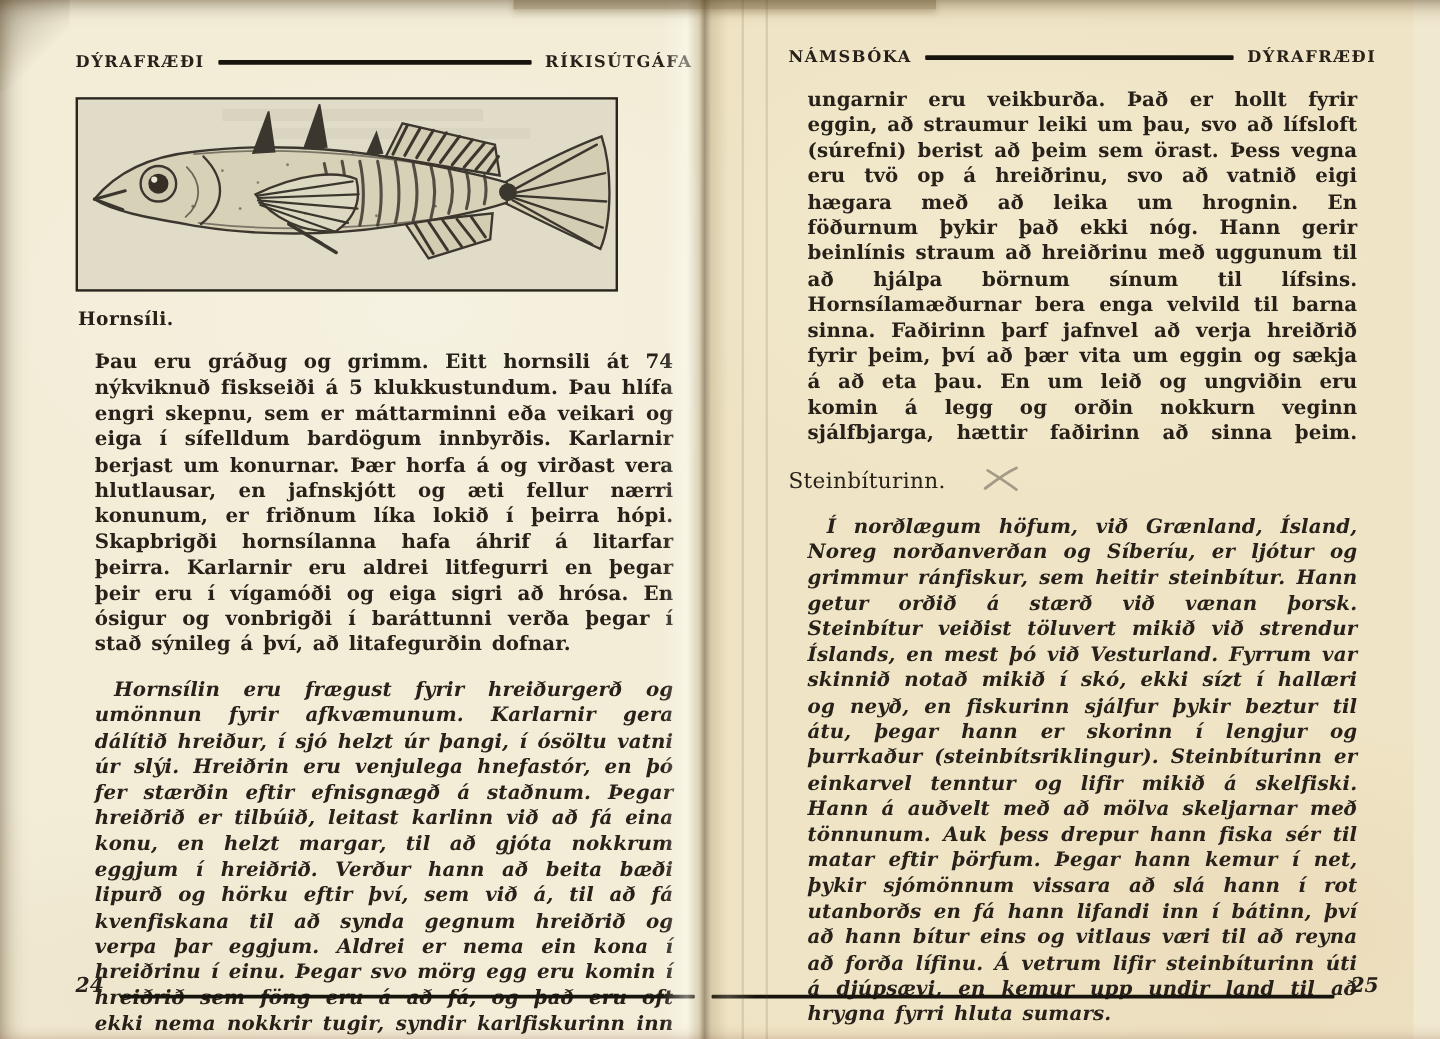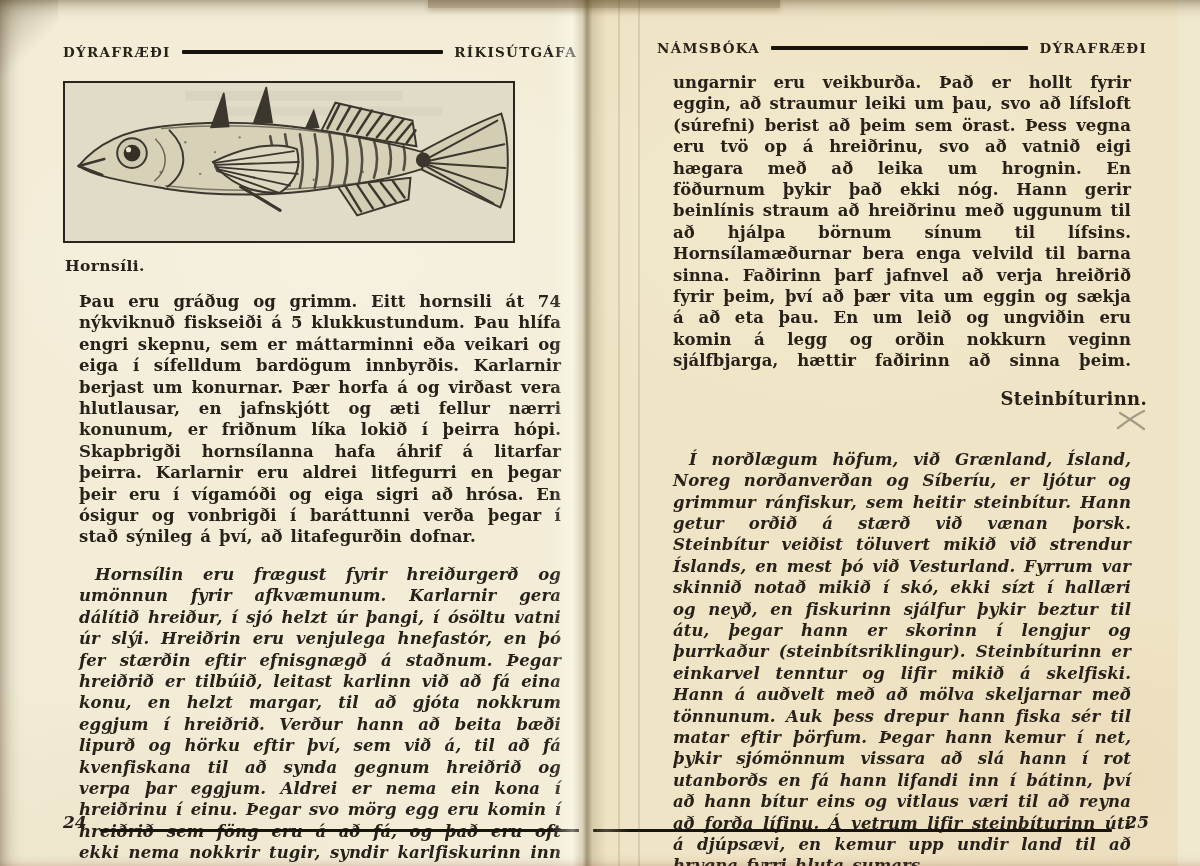--- a/index.html
+++ b/index.html
@@ -63,21 +63,21 @@
   .body-text{
     margin:16px;font-size:16.5px;line-height:21.4px;font-weight:bold;
     text-align:justify;letter-spacing:.1px;word-spacing:2.2px;
   }
   .lp-body{margin-top:15px;}
   .rp-body{margin-top:16px;}
   .indent{text-indent:16px;font-style:italic;}
   .justify-last{text-align-last:justify;}
   .section-heading{
     display:flex;align-items:flex-end;margin:13px 0 7px 0;
-    font-size:18px;font-weight:bold;letter-spacing:.3px;flex-direction:column;
+    font-size:18px;font-weight:normal;letter-spacing:.3px;
   }
   .pencil{margin-left:30px;margin-bottom:2px;opacity:.75;}
   .footer{position:absolute;top:812px;display:flex;align-items:flex-end;gap:13px;font-size:17px;font-weight:bold;z-index:3;font-style:italic;}
   .footer-left{left:63px;width:516px;}
   .footer-right{left:10px;width:556px;}
   .foot-rule{flex:1;height:3px;background:#17130d;border-radius:1px;}
   [data-interactable="false"]{cursor:default;}
 </style>
 </head>
 <body>

